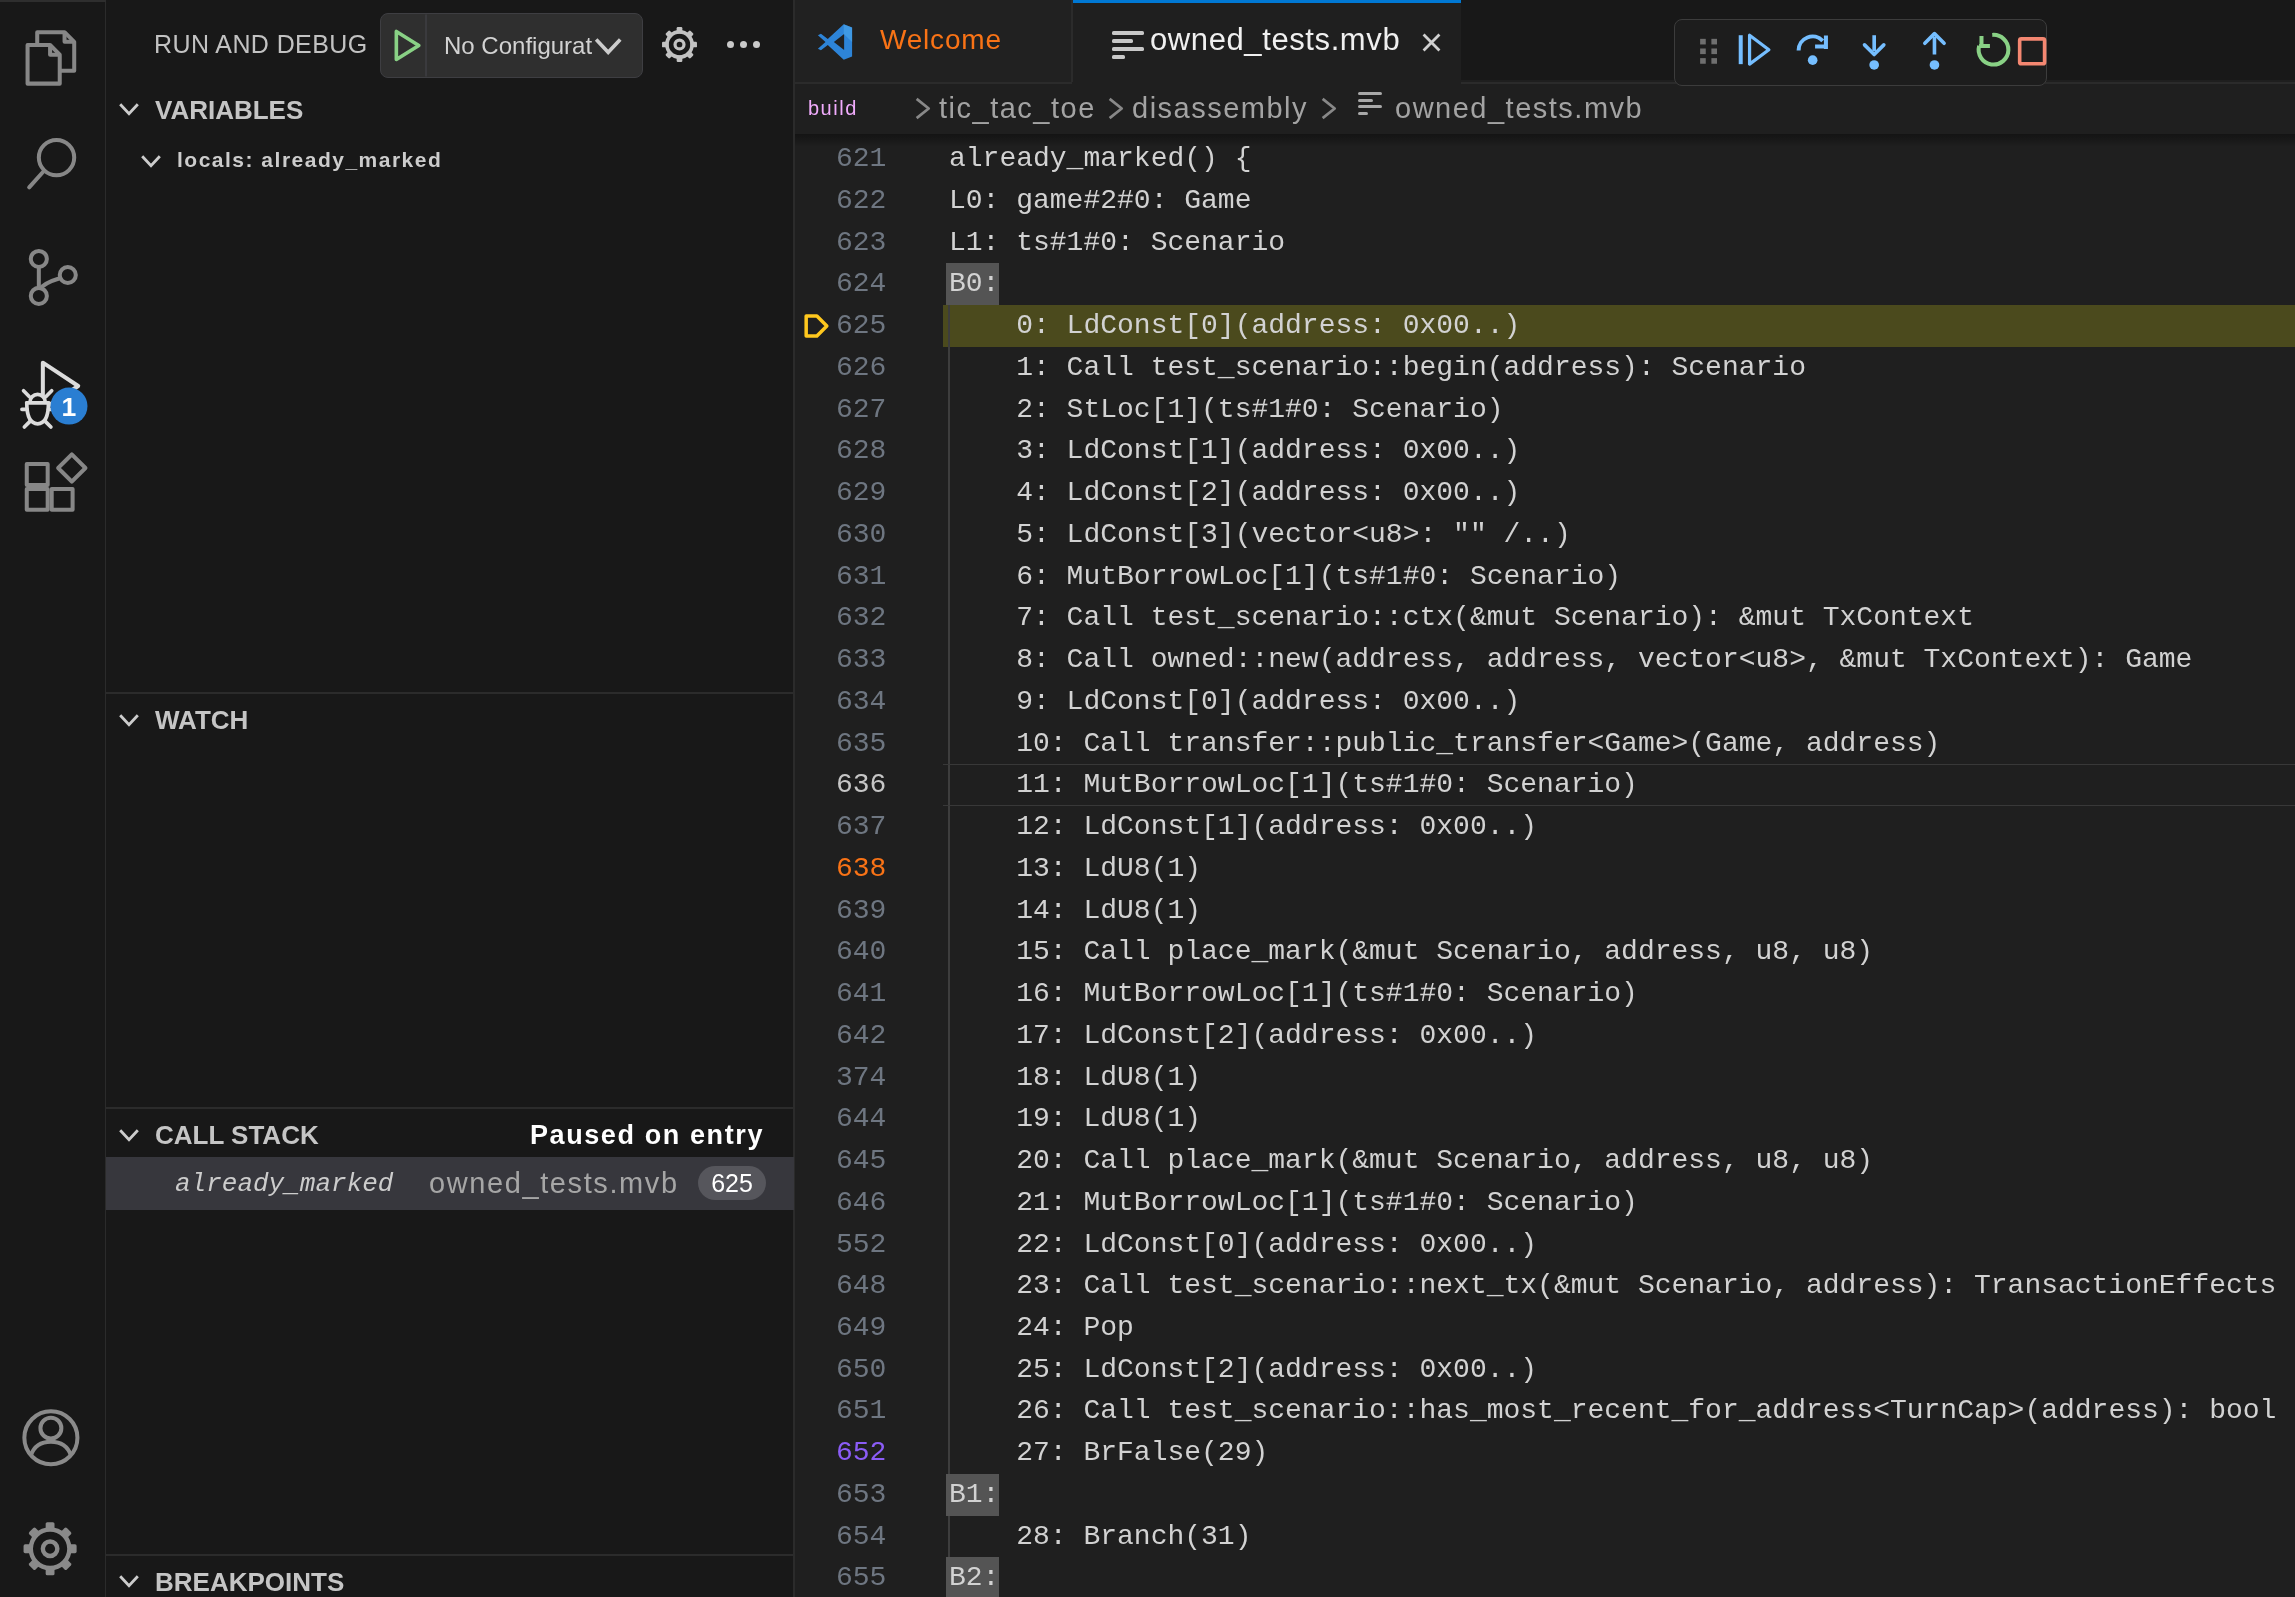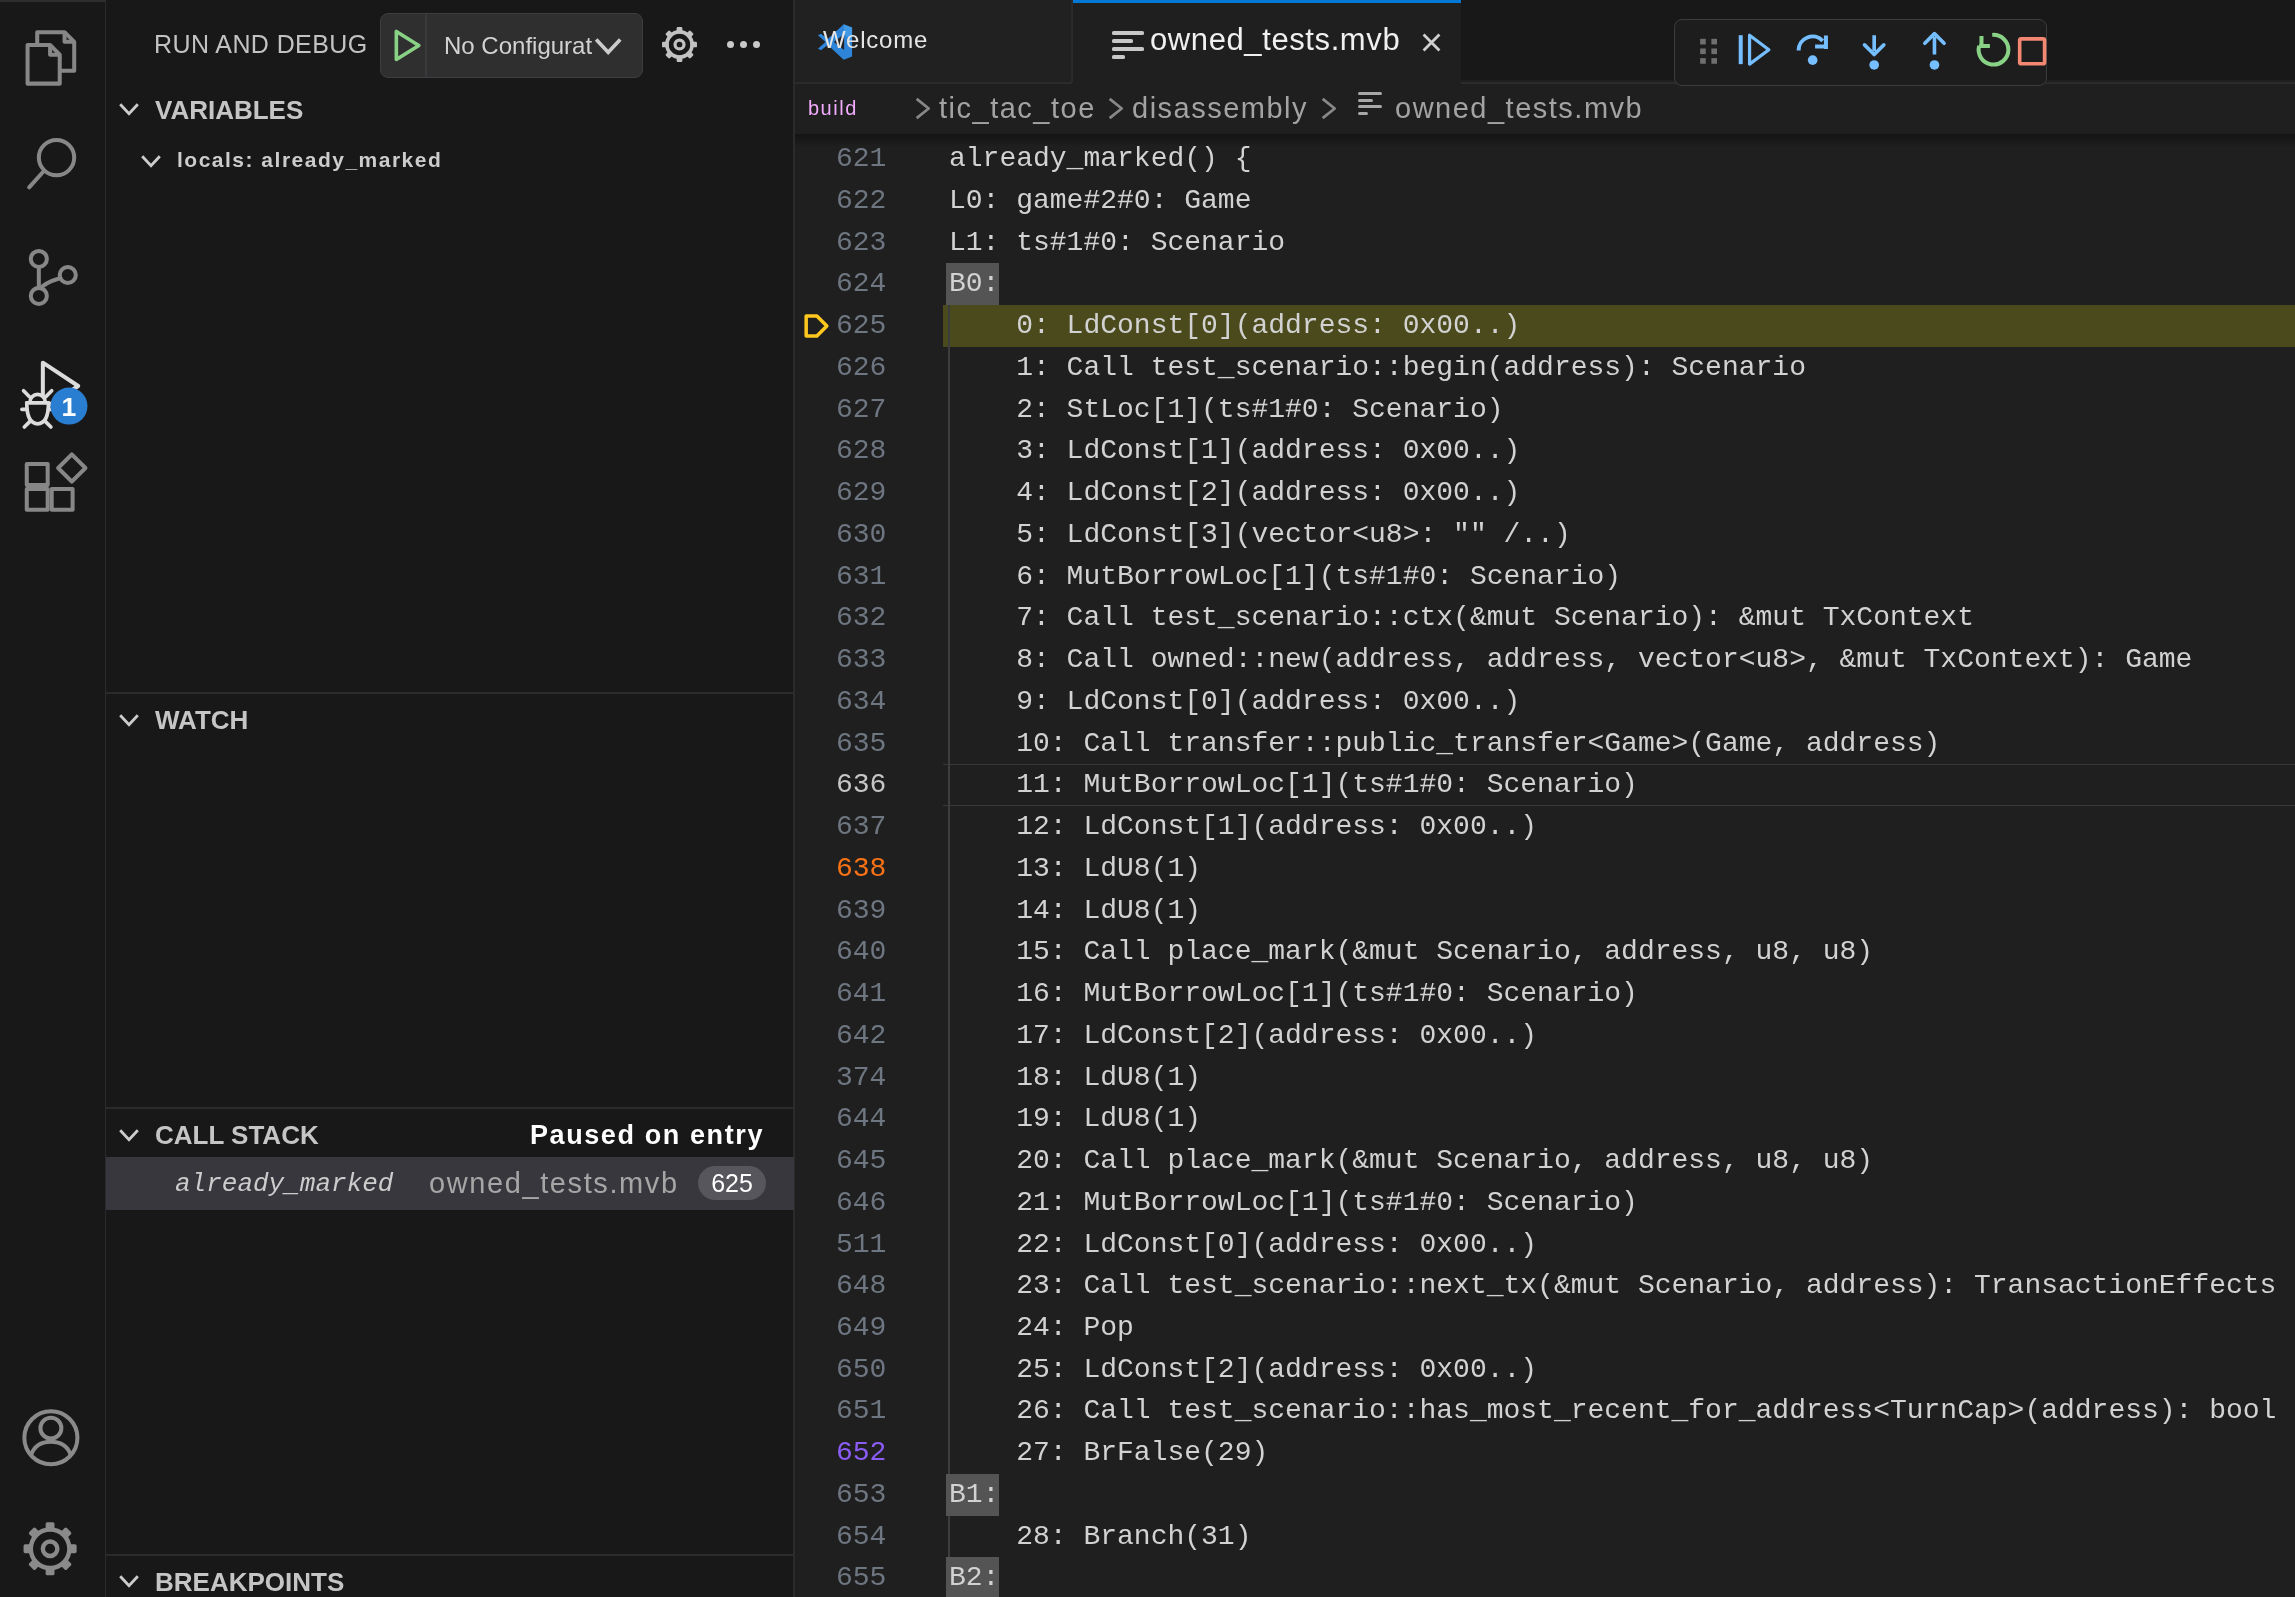--- a/index.html
+++ b/index.html
@@ -136,21 +136,21 @@
 <div class="abs" style="left:795px;top:0;width:1500px;height:80px;background:#181818"></div>
 <div class="abs" style="left:795px;top:82px;width:277px;height:2.4px;background:#2b2b2b"></div>
 <div class="abs" style="left:1461px;top:82px;width:835px;height:2.4px;background:#2b2b2b"></div>
 <div class="abs" style="left:795px;top:0;width:276px;height:82px;background:#212121"></div>
 <div class="abs" style="left:1071px;top:0;width:1.6px;height:82px;background:#2b2b2b"></div>
 <svg class="abs" style="left:816px;top:23px" width="38" height="38" viewBox="0 0 100 100">
  <path fill="#2d84d8" d="M73 3 L31 42 L13 28 L5 32 L25 50 L5 68 L13 72 L31 58 L73 97 L95 88 L95 12 Z"></path>
  <path fill="#212121" d="M74 29 L47 50 L74 71 Z"></path>
  <path fill="#52aef0" d="M73 3 L95 12 L95 50 L73 29 Z" opacity="0.5"></path>
 </svg>
-<div class="abs flexv" style="left:823px;top:0;height:80px;font-size:24px;letter-spacing:0.8px;color:#e5e5e5">Welcome</div>
+<div class="abs flexv" style="left:880px;top:0;height:80px;font-size:28px;letter-spacing:0.8px;color:#f97316">Welcome</div>
 <div class="abs" style="left:1073px;top:0;width:388px;height:84px;background:#1f1f1f"></div>
 <div class="abs" style="left:1073px;top:0;width:388px;height:3.2px;background:#0078d4"></div>
 <div class="abs" style="left:1112px;top:31px;width:32px;height:4px;background:#c8c8c8;border-radius:1.6px"></div>
 <div class="abs" style="left:1112px;top:39px;width:21px;height:4px;background:#c8c8c8;border-radius:1.6px"></div>
 <div class="abs" style="left:1112px;top:47px;width:32px;height:4px;background:#c8c8c8;border-radius:1.6px"></div>
 <div class="abs" style="left:1112px;top:55px;width:13px;height:4px;background:#c8c8c8;border-radius:1.6px"></div>
 <div class="abs flexv" style="left:1150px;top:0;height:80px;font-size:31px;letter-spacing:0.6px;color:#f0f0f0">owned_tests.mvb</div>
 <svg class="abs" style="left:1418px;top:29px" width="27" height="27" viewBox="0 0 34 34">
  <path d="M7 7 L27 27 M27 7 L7 27" stroke="#cfcfcf" stroke-width="3.5"></path>
 </svg>
@@ -224,21 +224,21 @@
 <div class="ln" style="left:836px;top:1015px;line-height:42px;color:#6e7681">642</div>
 <div class="row" style="left:949px;top:1015px;line-height:42px">    17: LdConst[2](address: 0x00..)</div>
 <div class="ln" style="left:836px;top:1057px;line-height:42px;color:#6e7681">374</div>
 <div class="row" style="left:949px;top:1057px;line-height:42px">    18: LdU8(1)</div>
 <div class="ln" style="left:836px;top:1098px;line-height:42px;color:#6e7681">644</div>
 <div class="row" style="left:949px;top:1098px;line-height:42px">    19: LdU8(1)</div>
 <div class="ln" style="left:836px;top:1140px;line-height:42px;color:#6e7681">645</div>
 <div class="row" style="left:949px;top:1140px;line-height:42px">    20: Call place_mark(&amp;mut Scenario, address, u8, u8)</div>
 <div class="ln" style="left:836px;top:1182px;line-height:42px;color:#6e7681">646</div>
 <div class="row" style="left:949px;top:1182px;line-height:42px">    21: MutBorrowLoc[1](ts#1#0: Scenario)</div>
-<div class="ln" style="left:836px;top:1224px;line-height:42px;color:#6e7681">511</div>
+<div class="ln" style="left:836px;top:1224px;line-height:42px;color:#6e7681">552</div>
 <div class="row" style="left:949px;top:1224px;line-height:42px">    22: LdConst[0](address: 0x00..)</div>
 <div class="ln" style="left:836px;top:1265px;line-height:42px;color:#6e7681">648</div>
 <div class="row" style="left:949px;top:1265px;line-height:42px">    23: Call test_scenario::next_tx(&amp;mut Scenario, address): TransactionEffects</div>
 <div class="ln" style="left:836px;top:1307px;line-height:42px;color:#6e7681">649</div>
 <div class="row" style="left:949px;top:1307px;line-height:42px">    24: Pop</div>
 <div class="ln" style="left:836px;top:1349px;line-height:42px;color:#6e7681">650</div>
 <div class="row" style="left:949px;top:1349px;line-height:42px">    25: LdConst[2](address: 0x00..)</div>
 <div class="ln" style="left:836px;top:1390px;line-height:42px;color:#6e7681">651</div>
 <div class="row" style="left:949px;top:1390px;line-height:42px">    26: Call test_scenario::has_most_recent_for_address&lt;TurnCap&gt;(address): bool</div>
 <div class="ln" style="left:836px;top:1432px;line-height:42px;color:#8b5cf6">652</div>

